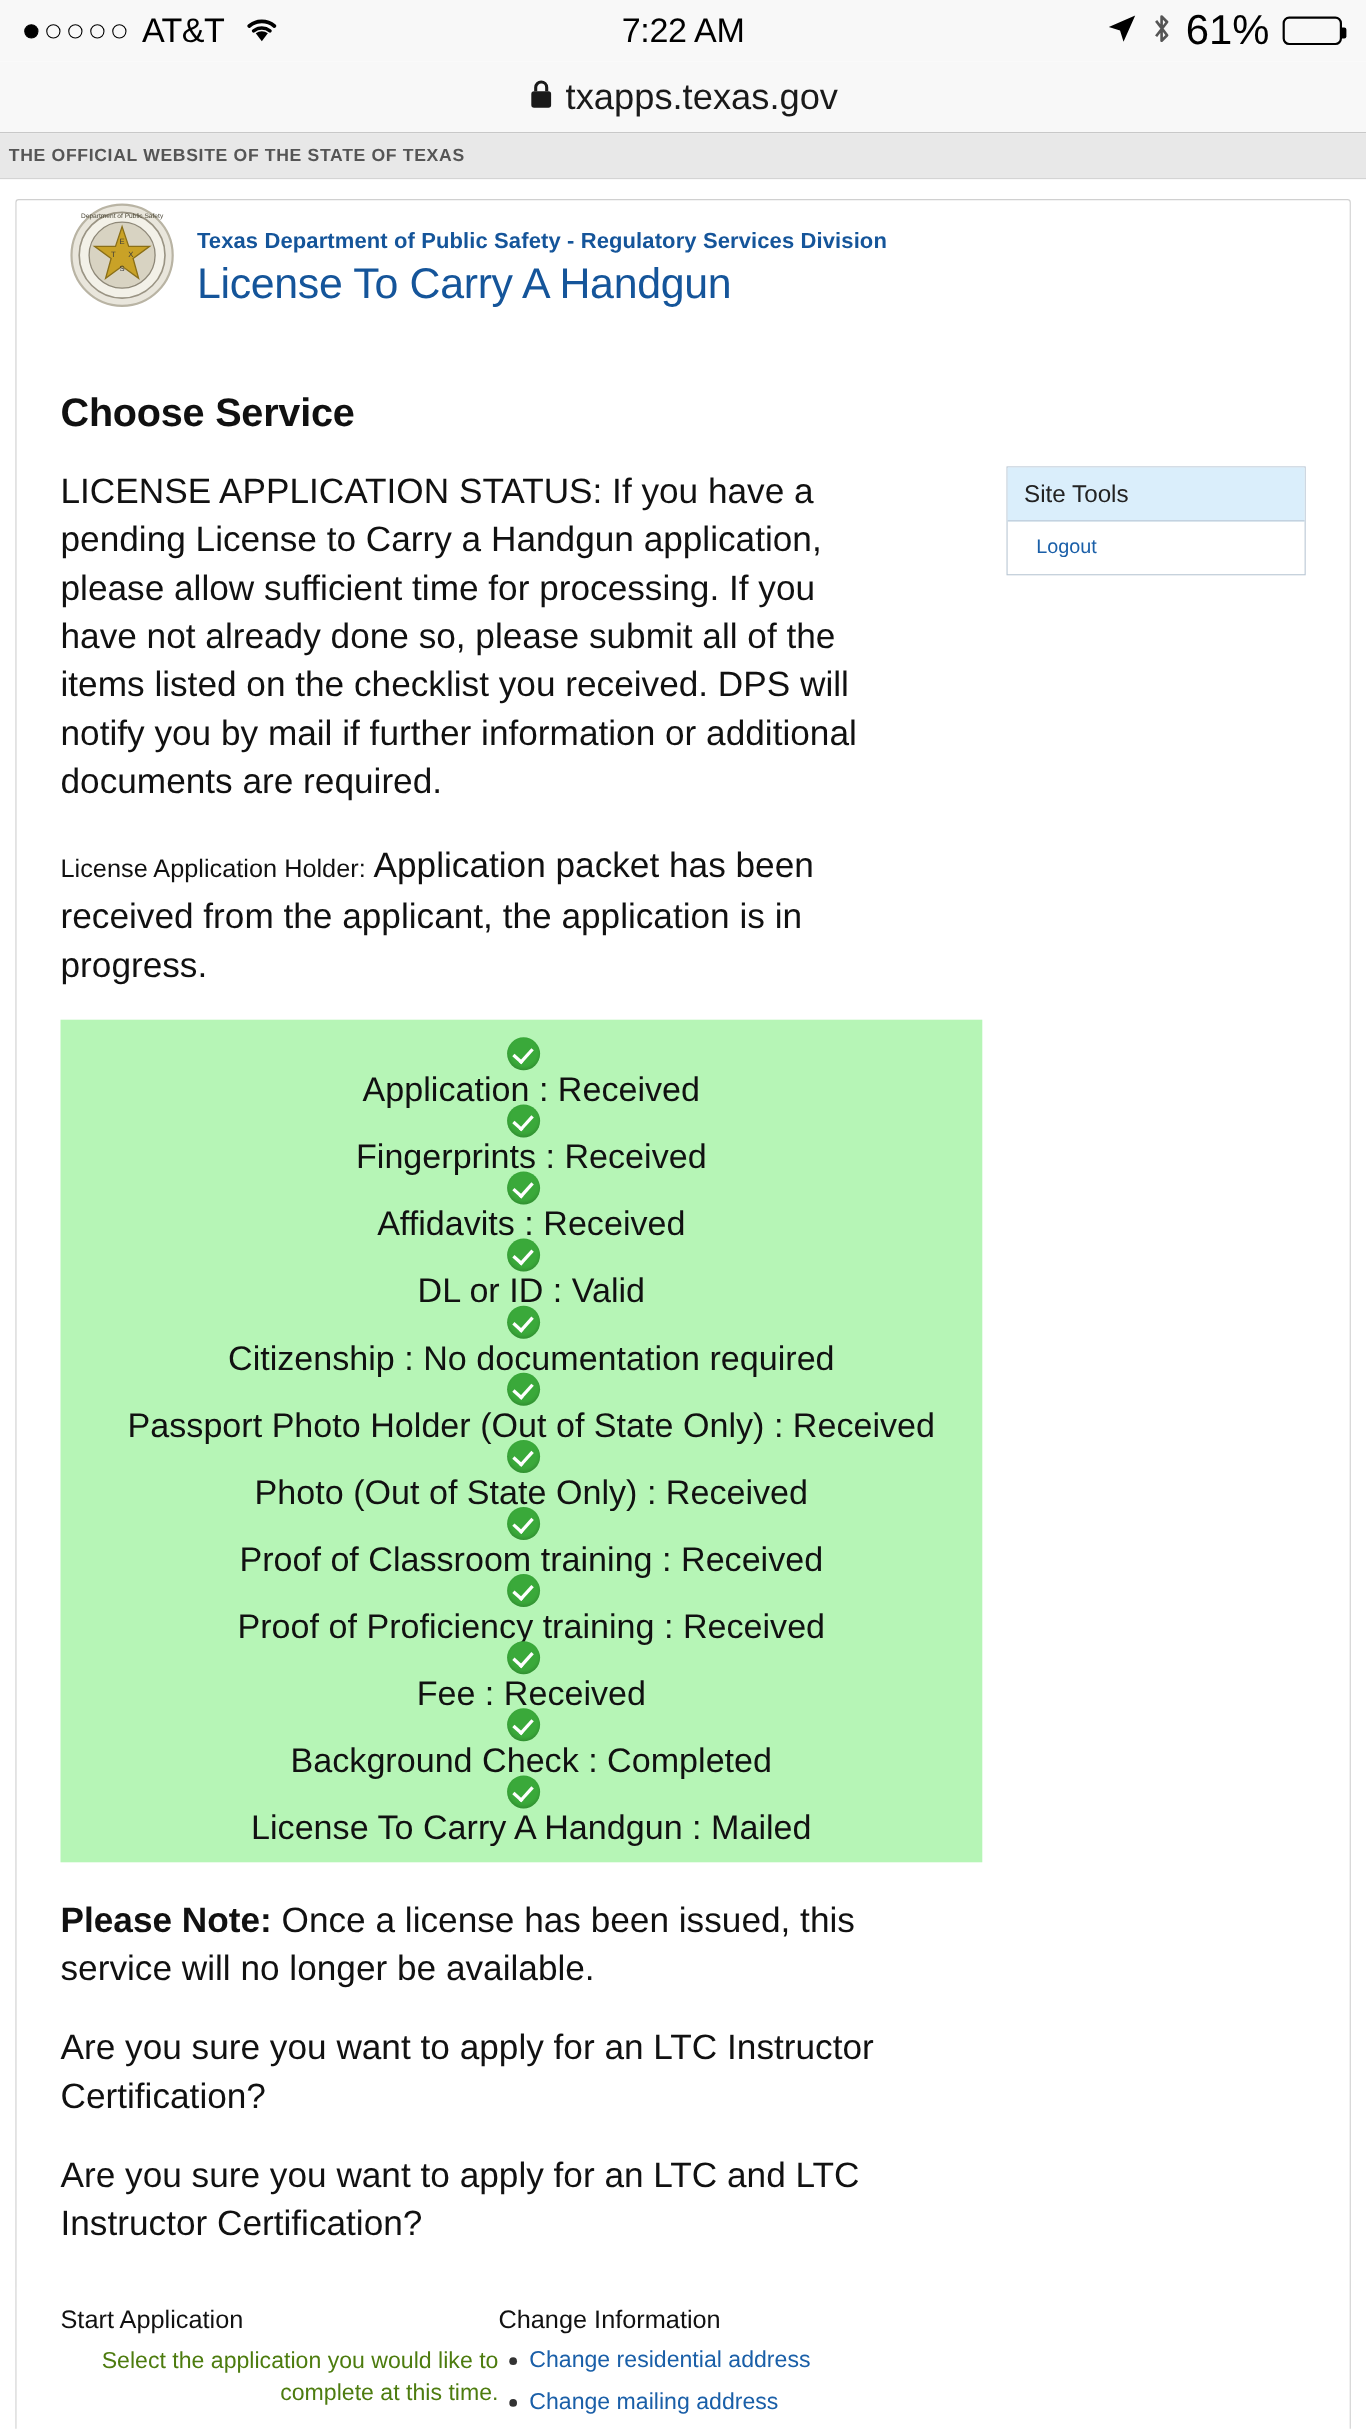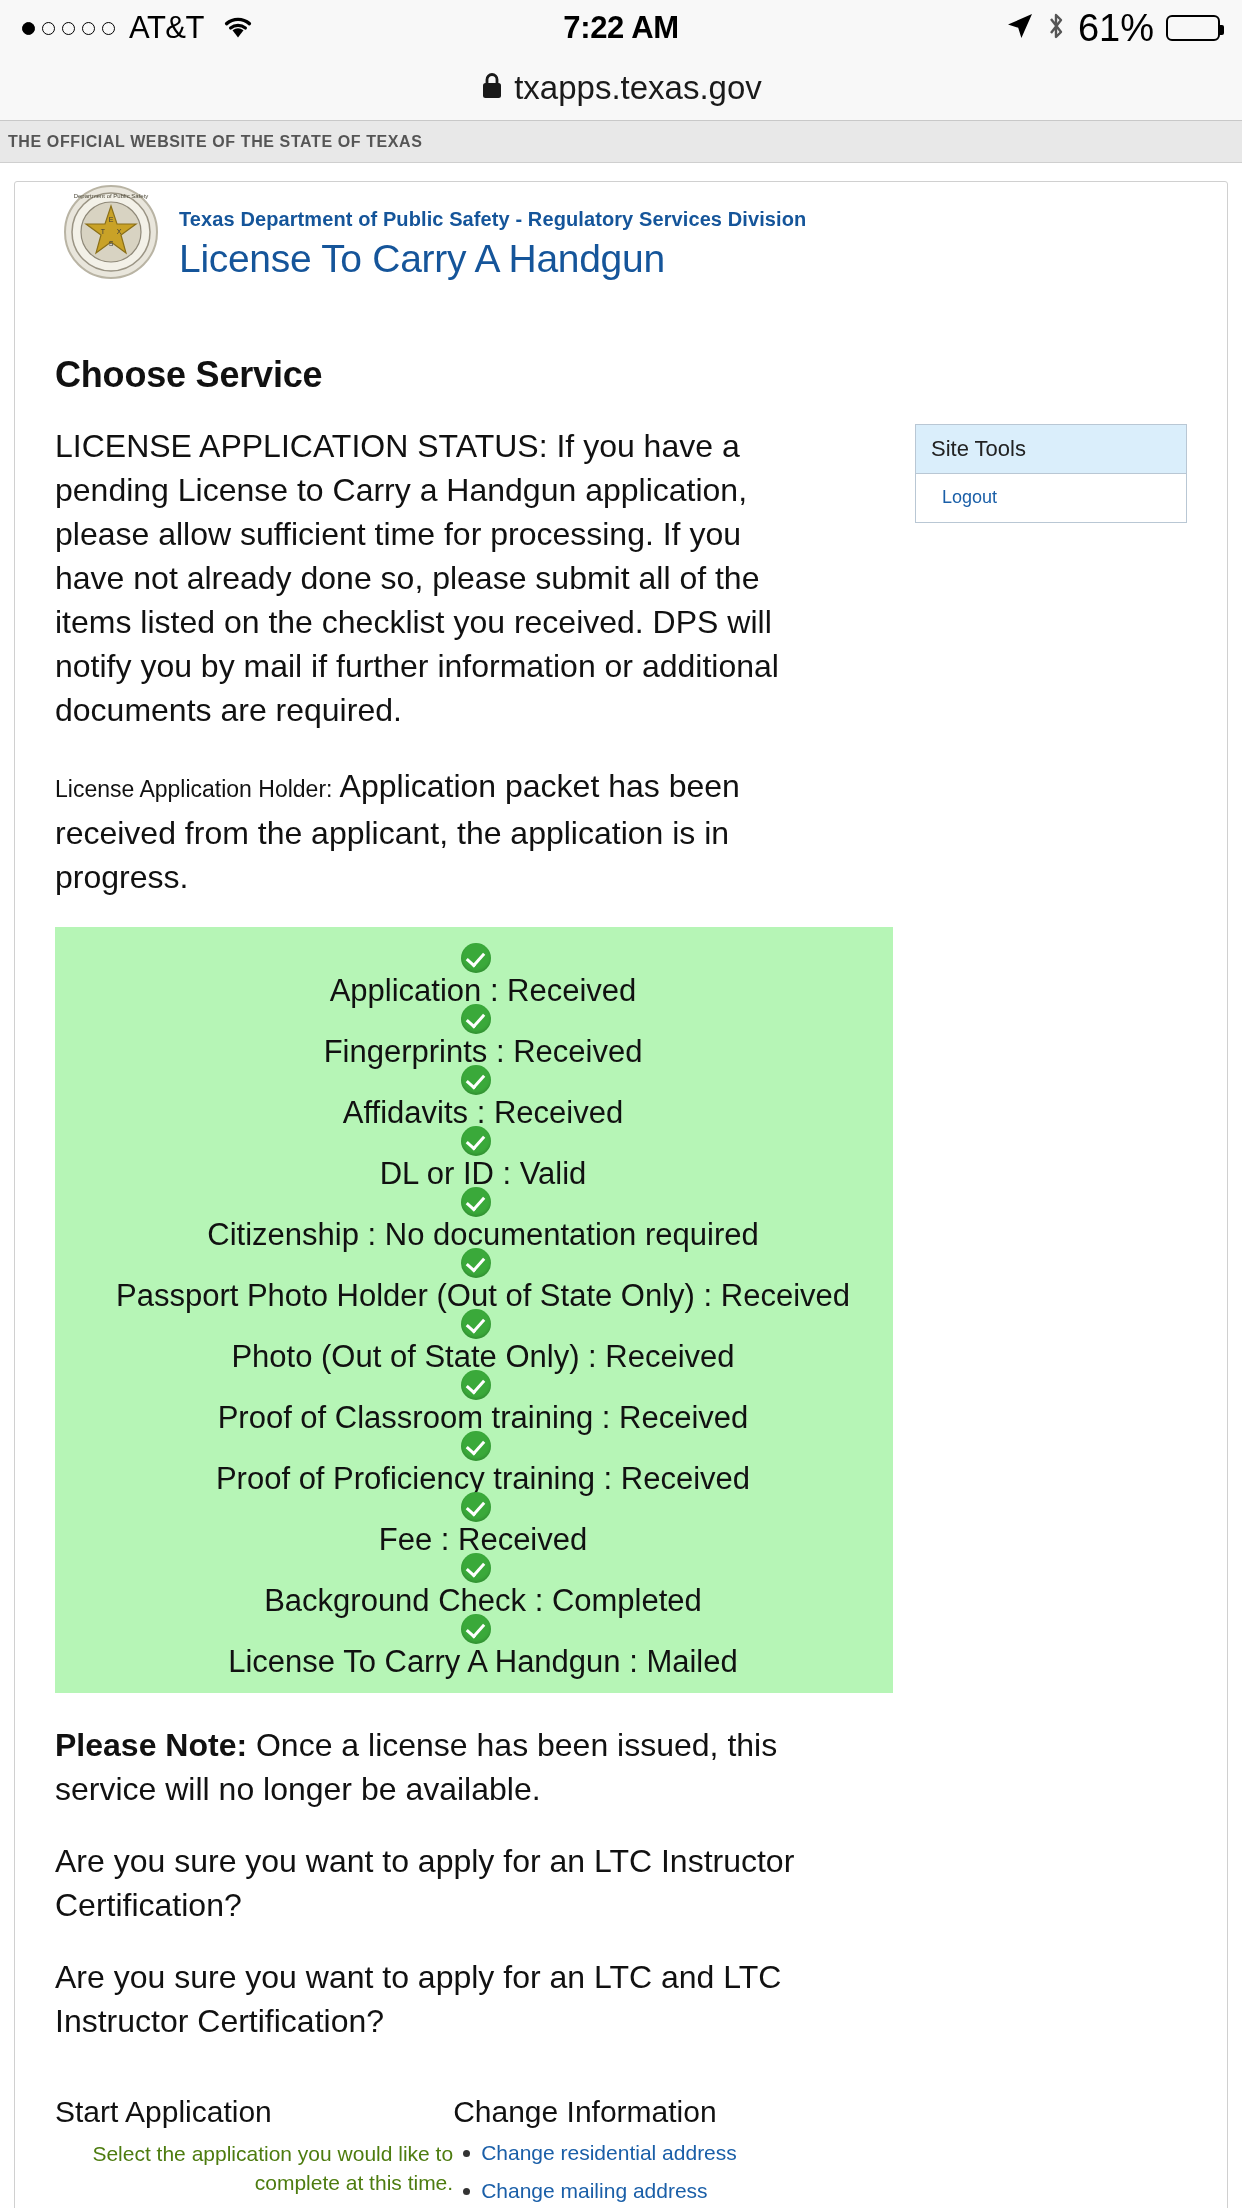--- a/index.html
+++ b/index.html
@@ -52,21 +52,21 @@
   }
   .wifi {
     margin-left: 6px;
     display: inline-block;
   }
   .sb-center {
     position: absolute;
     left: 0; right: 0;
     text-align: center;
     font-size: 31px;
-    font-weight: bold;
+    font-weight: normal;
     color: #000;
     letter-spacing: -0.3px;
   }
   .sb-right {
     margin-left: auto;
     display: flex;
     align-items: center;
     gap: 12px;
     position: relative;
     z-index: 2;
@@ -284,21 +284,21 @@
 
   
   .cols {
     display: flex;
     margin: 52px 0 0 0;
     gap: 0;
   }
   .col-left { width: 430px; }
   .col-right { width: 380px; }
   .col-head {
-    font-size: 30px;
+    font-size: 23px;
     color: #111;
     margin-bottom: 10px;
   }
   .col-sub {
     font-size: 21px;
     color: #4d7c0f;
     line-height: 29px;
     margin: 0 0 22px 0;
     text-align: right;
   }

